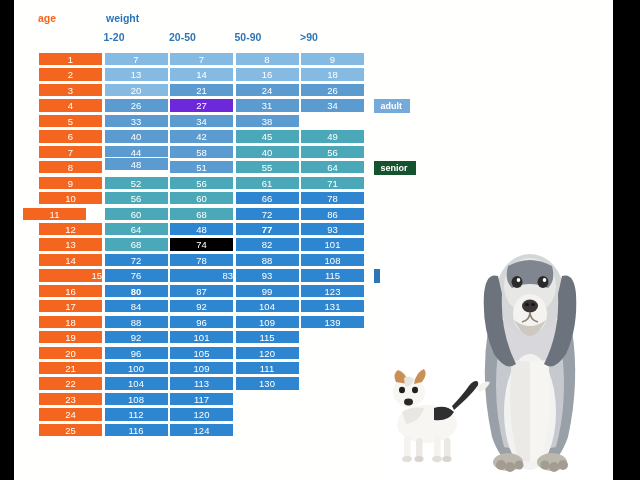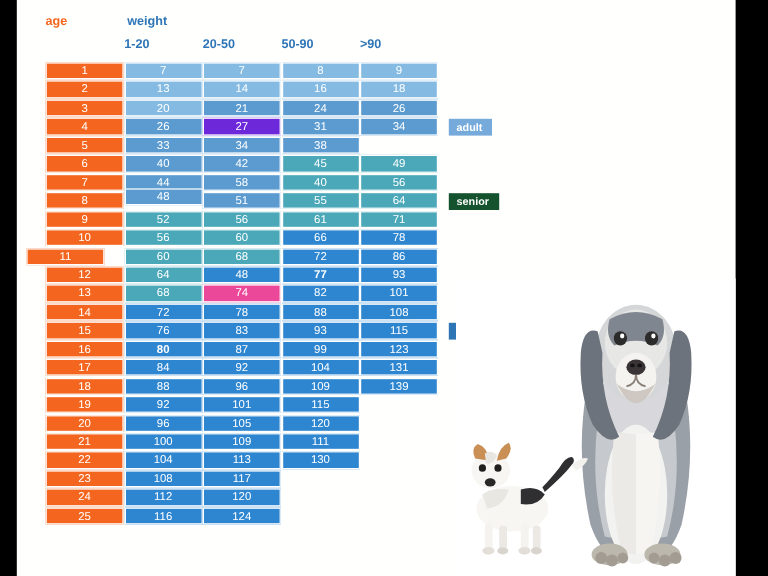--- a/index.html
+++ b/index.html
@@ -90,31 +90,31 @@
       <div class="cell" style="left: 155px; top: 206.5px; background: rgb(75, 168, 184);">68</div>
       <div class="cell" style="left: 220.5px; top: 206.5px; background: rgb(46, 134, 208);">72</div>
       <div class="cell" style="left: 286px; top: 206.5px; background: rgb(46, 134, 208);">86</div>
       <div class="cell agecell" style="left: 24px; top: 221.95px;">12</div>
       <div class="cell" style="left: 89.5px; top: 221.95px; background: rgb(75, 168, 184);">64</div>
       <div class="cell" style="left: 155px; top: 221.95px; background: rgb(46, 134, 208);">48</div>
       <div class="cell" style="left: 220.5px; top: 221.95px; background: rgb(46, 134, 208); font-weight: bold;">77</div>
       <div class="cell" style="left: 286px; top: 221.95px; background: rgb(46, 134, 208);">93</div>
       <div class="cell agecell" style="left: 24px; top: 237.4px;">13</div>
       <div class="cell" style="left: 89.5px; top: 237.4px; background: rgb(75, 168, 184);">68</div>
-      <div class="cell" style="left: 155px; top: 237.4px; background: #ec4899;">74</div>
+      <div class="cell" style="left: 155px; top: 237.4px; background: #000000;">74</div>
       <div class="cell" style="left: 220.5px; top: 237.4px; background: rgb(46, 134, 208);">82</div>
       <div class="cell" style="left: 286px; top: 237.4px; background: rgb(46, 134, 208);">101</div>
       <div class="cell agecell" style="left: 24px; top: 252.85px;">14</div>
       <div class="cell" style="left: 89.5px; top: 252.85px; background: rgb(46, 134, 208);">72</div>
       <div class="cell" style="left: 155px; top: 252.85px; background: rgb(46, 134, 208);">78</div>
       <div class="cell" style="left: 220.5px; top: 252.85px; background: rgb(46, 134, 208);">88</div>
       <div class="cell" style="left: 286px; top: 252.85px; background: rgb(46, 134, 208);">108</div>
-      <div class="cell agecell" style="left: 24px; top: 268.3px;">15</div>
+      <div class="cell agecell" style="left: 24px; top: 268.3px; text-align: right;">15</div>
       <div class="cell" style="left: 89.5px; top: 268.3px; background: rgb(46, 134, 208);">76</div>
-      <div class="cell" style="left: 155px; top: 268.3px; background: rgb(46, 134, 208);">83</div>
+      <div class="cell" style="left: 155px; top: 268.3px; background: rgb(46, 134, 208); text-align: right;">83</div>
       <div class="cell" style="left: 220.5px; top: 268.3px; background: rgb(46, 134, 208);">93</div>
       <div class="cell" style="left: 286px; top: 268.3px; background: rgb(46, 134, 208);">115</div>
       <div class="cell agecell" style="left: 24px; top: 283.75px;">16</div>
       <div class="cell" style="left: 89.5px; top: 283.75px; background: rgb(46, 134, 208); font-weight: bold;">80</div>
       <div class="cell" style="left: 155px; top: 283.75px; background: rgb(46, 134, 208);">87</div>
       <div class="cell" style="left: 220.5px; top: 283.75px; background: rgb(46, 134, 208);">99</div>
       <div class="cell" style="left: 286px; top: 283.75px; background: rgb(46, 134, 208);">123</div>
       <div class="cell agecell" style="left: 24px; top: 299.2px;">17</div>
       <div class="cell" style="left: 89.5px; top: 299.2px; background: rgb(46, 134, 208);">84</div>
       <div class="cell" style="left: 155px; top: 299.2px; background: rgb(46, 134, 208);">92</div>

